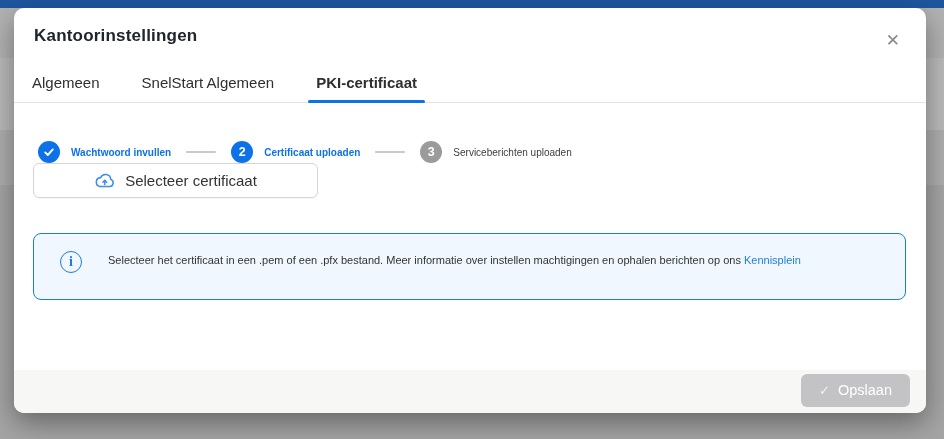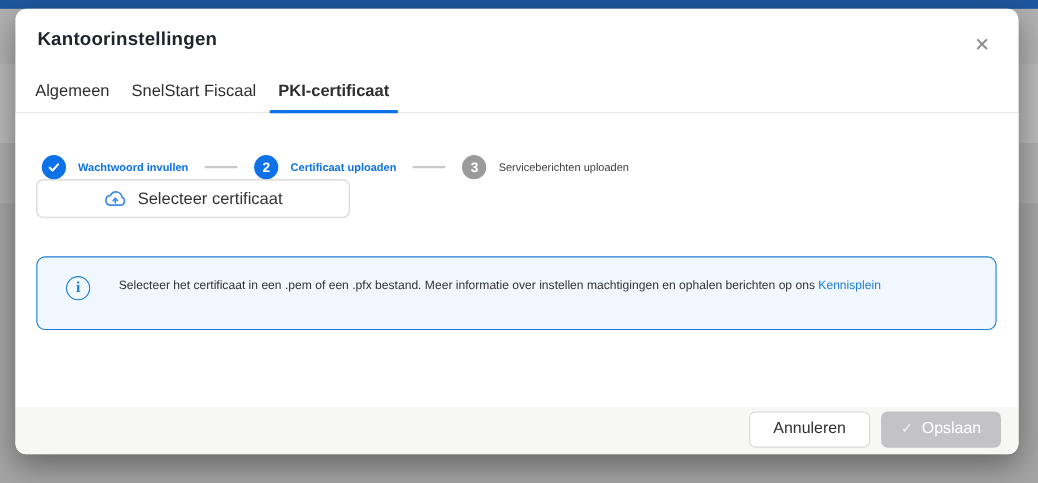--- a/index.html
+++ b/index.html
@@ -33,21 +33,21 @@
   .modal-title {
     font-size:17px; font-weight:700; color:#20242c; letter-spacing:.2px;
   }
   .close-btn {
     background:none; border:none; cursor:pointer;
     font-size:17px; line-height:1; color:#8a8a8a; padding:4px 6px; margin-top:2px;
   }
 
   
   .tabs {
-    display:flex; align-items:flex-end; gap:16px;
+    display:flex; align-items:flex-end; gap:38px;
     padding:0 16px; height:43px;
     border-bottom:1px solid #e4e4e4;
   }
   .tab {
     font-size:15px; color:#2f2f2f; padding:8px 2px 11px 2px;
     border:none; background:none; cursor:pointer; position:relative;
     font-family:inherit;
   }
   .tab.active { font-weight:700; }
   .tab.active::after {
@@ -132,21 +132,21 @@
 
 <div class="modal">
 
   <div class="modal-header">
     <div class="modal-title">Kantoorinstellingen</div>
     <button class="close-btn">✕</button>
   </div>
 
   <div class="tabs">
     <button class="tab">Algemeen</button>
-    <button class="tab">SnelStart Fiscaal</button>
+    <button class="tab">SnelStart Algemeen</button>
     <button class="tab active">PKI-certificaat</button>
   </div>
 
   <div class="content">
 
     <div class="stepper">
 
       <div class="step">
         <span class="step-circle done">
           <svg class="check-icon-svg" width="12" height="12" viewBox="0 0 12 12">
@@ -184,20 +184,19 @@
     </button>
 
     <div class="info-box">
       <span class="info-icon">i</span>
       <div class="info-text"><span>Selecteer het certificaat in een .pem of een .pfx bestand. Meer informatie over instellen machtigingen en ophalen berichten op ons </span><a class="info-link">Kennisplein</a></div>
     </div>
 
   </div>
 
   <div class="modal-footer">
-    <button class="btn-cancel">Annuleren</button>
     <button class="btn-save">
       <span class="save-check">✓</span>
       <span>Opslaan</span>
     </button>
   </div>
 
 </div>
 
 </body></html>

